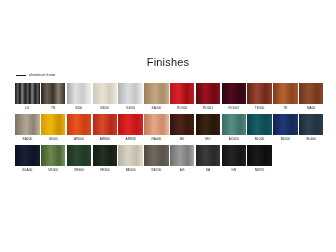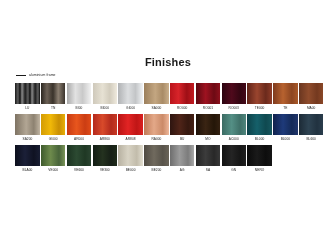--- a/index.html
+++ b/index.html
@@ -21,21 +21,21 @@
     position: relative;
     background: #ffffff;
   }
   .title {
     position: absolute;
     top: 56px;
     left: 0;
     width: 336px;
     text-align: center;
     font-size: 11px;
-    font-weight: bold;
+    font-weight: normal;
     letter-spacing: 0.2px;
     color: #1a1a1a;
   }
   .legend {
     position: absolute;
     top: 73px;
     left: 16px;
     display: flex;
     align-items: center;
     gap: 3px;

